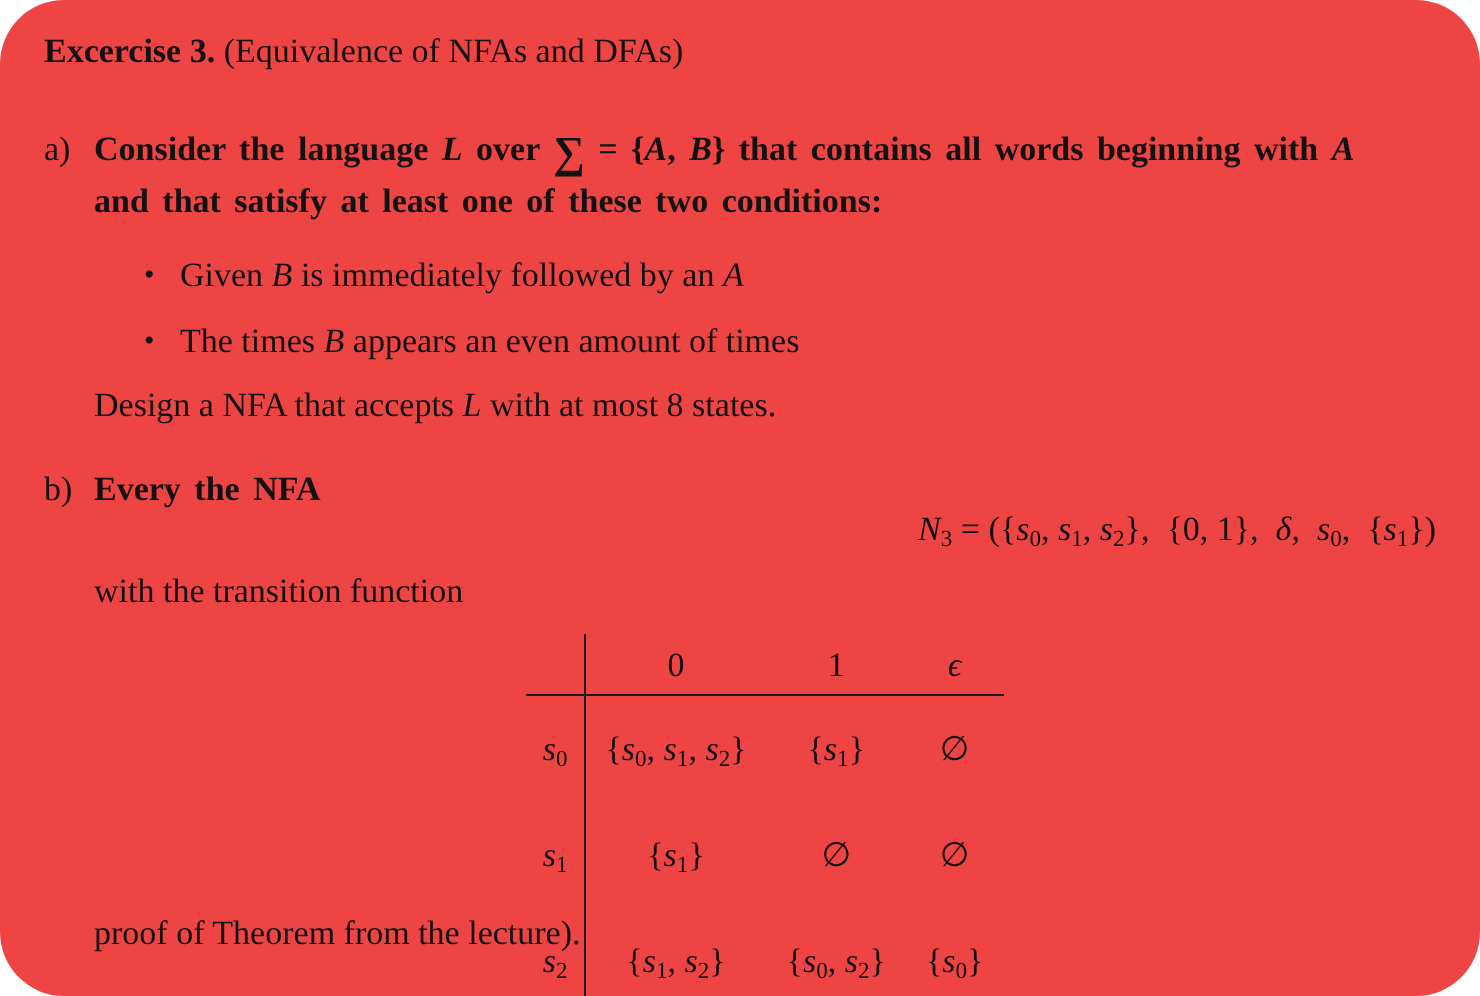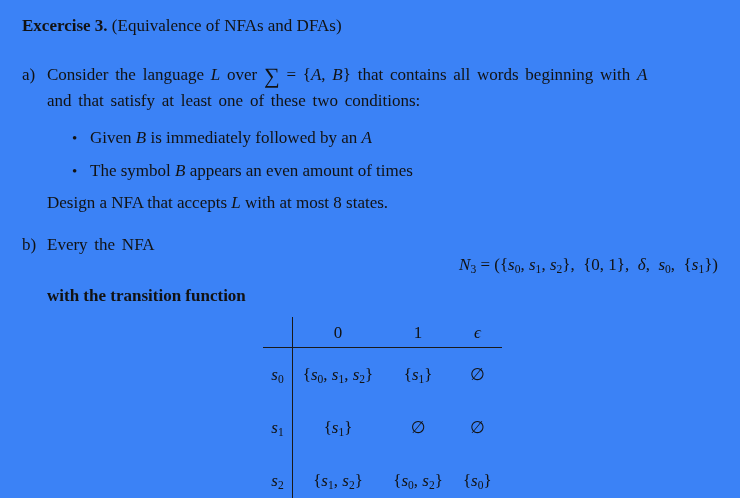--- a/index.html
+++ b/index.html
@@ -4,53 +4,54 @@
 <style>
   html, body {
     margin: 0;
     padding: 0;
     background: #ffffff;
   }
   .page {
     position: relative;
     width: 740px;
     height: 498px;
-    background: #3b82f6;
+    background: #ef4444;
     color: #121212;
     font-family: "Liberation Serif", "DejaVu Serif", serif;
     font-size: 17px;
     overflow: hidden;
+    border-radius: 32px;
   }
   .abs { position: absolute; }
 
   .title-line { left: 22px; top: 15px; line-height: 22px; white-space: nowrap; }
 
   .item { display: flex; }
   .item-label { width: 25px; flex: 0 0 25px; }
-  .item-body { white-space: nowrap; }
+  .item-body { white-space: nowrap; font-weight: bold; }
 
   .para { line-height: 26px; word-spacing: 2.5px; }
 
   .item-a { left: 22px; top: 62px; }
 
   .bullets { left: 72px; top: 126px; }
   .bullet-row { display: flex; line-height: 24px; margin-bottom: 9px; white-space: nowrap; }
   .bullet-dot { width: 18px; flex: 0 0 18px; font-size: 15px; }
 
   .task-a { left: 47px; top: 190px; line-height: 26px; white-space: nowrap; }
 
   .item-b { left: 22px; top: 232px; }
 
   .equation {
     left: 47px; top: 250px; width: 671px;
     text-align: right; line-height: 30px;
     white-space: pre;
   }
 
-  .mid-line { left: 47px; top: 283px; line-height: 26px; white-space: nowrap; font-weight: bold; }
+  .mid-line { left: 47px; top: 283px; line-height: 26px; white-space: nowrap; }
 
   .table-wrap { left: 47px; top: 317px; width: 671px; display: flex; justify-content: center; }
   table.ttable { border-collapse: collapse; }
   table.ttable th, table.ttable td {
     font-weight: normal;
     text-align: center;
     padding: 1px 10px;
     line-height: 23px;
     white-space: nowrap;
   }
@@ -79,21 +80,21 @@
     <div class="item-body"><span class="sg-n">Consider the language </span><span class="sg-i">L</span><span class="sg-n"> over </span><span class="sg-sum">∑</span><span class="sg-n"> = {</span><span class="sg-i">A</span><span class="sg-n">, </span><span class="sg-i">B</span><span class="sg-n">} that contains all words beginning with </span><span class="sg-i">A</span><br><span class="sg-n">and that satisfy at least one of these two conditions:</span></div>
   </div>
 
   <div class="abs bullets">
     <div class="bullet-row">
       <span class="bullet-dot">•</span>
       <span><span class="sg-n">Given </span><span class="sg-i">B</span><span class="sg-n"> is immediately followed by an </span><span class="sg-i">A</span></span>
     </div>
     <div class="bullet-row">
       <span class="bullet-dot">•</span>
-      <span><span class="sg-n">The symbol </span><span class="sg-i">B</span><span class="sg-n"> appears an even amount of times</span></span>
+      <span><span class="sg-n">The times </span><span class="sg-i">B</span><span class="sg-n"> appears an even amount of times</span></span>
     </div>
   </div>
 
   <div class="abs task-a"><span class="sg-n">Design a NFA that accepts </span><span class="sg-i">L</span><span class="sg-n"> with at most 8 states.</span></div>
 
   <div class="abs item item-b para">
     <div class="item-label">b)</div>
     <div class="item-body"><span class="sg-n">Every the NFA</span></div>
   </div>
 
@@ -127,17 +128,17 @@
         <tr>
           <td class="lbl"><span class="sg-i">s</span><sub class="sg-sub">2</sub></td>
           <td><span class="sg-n">{</span><span class="sg-i">s</span><sub class="sg-sub">1</sub><span class="sg-n">, </span><span class="sg-i">s</span><sub class="sg-sub">2</sub><span class="sg-n">}</span></td>
           <td><span class="sg-n">{</span><span class="sg-i">s</span><sub class="sg-sub">0</sub><span class="sg-n">, </span><span class="sg-i">s</span><sub class="sg-sub">2</sub><span class="sg-n">}</span></td>
           <td><span class="sg-n">{</span><span class="sg-i">s</span><sub class="sg-sub">0</sub><span class="sg-n">}</span></td>
         </tr>
       </tbody>
     </table>
   </div>
 
-  <div class="abs task-b"><br></div>
+  <div class="abs task-b"><br><span class="sg-n">proof of Theorem from the lecture).</span></div>
 
   <div class="abs points"><span class="sg-n">(4 Points)</span></div>
 
 </div>
 
 </body></html>

